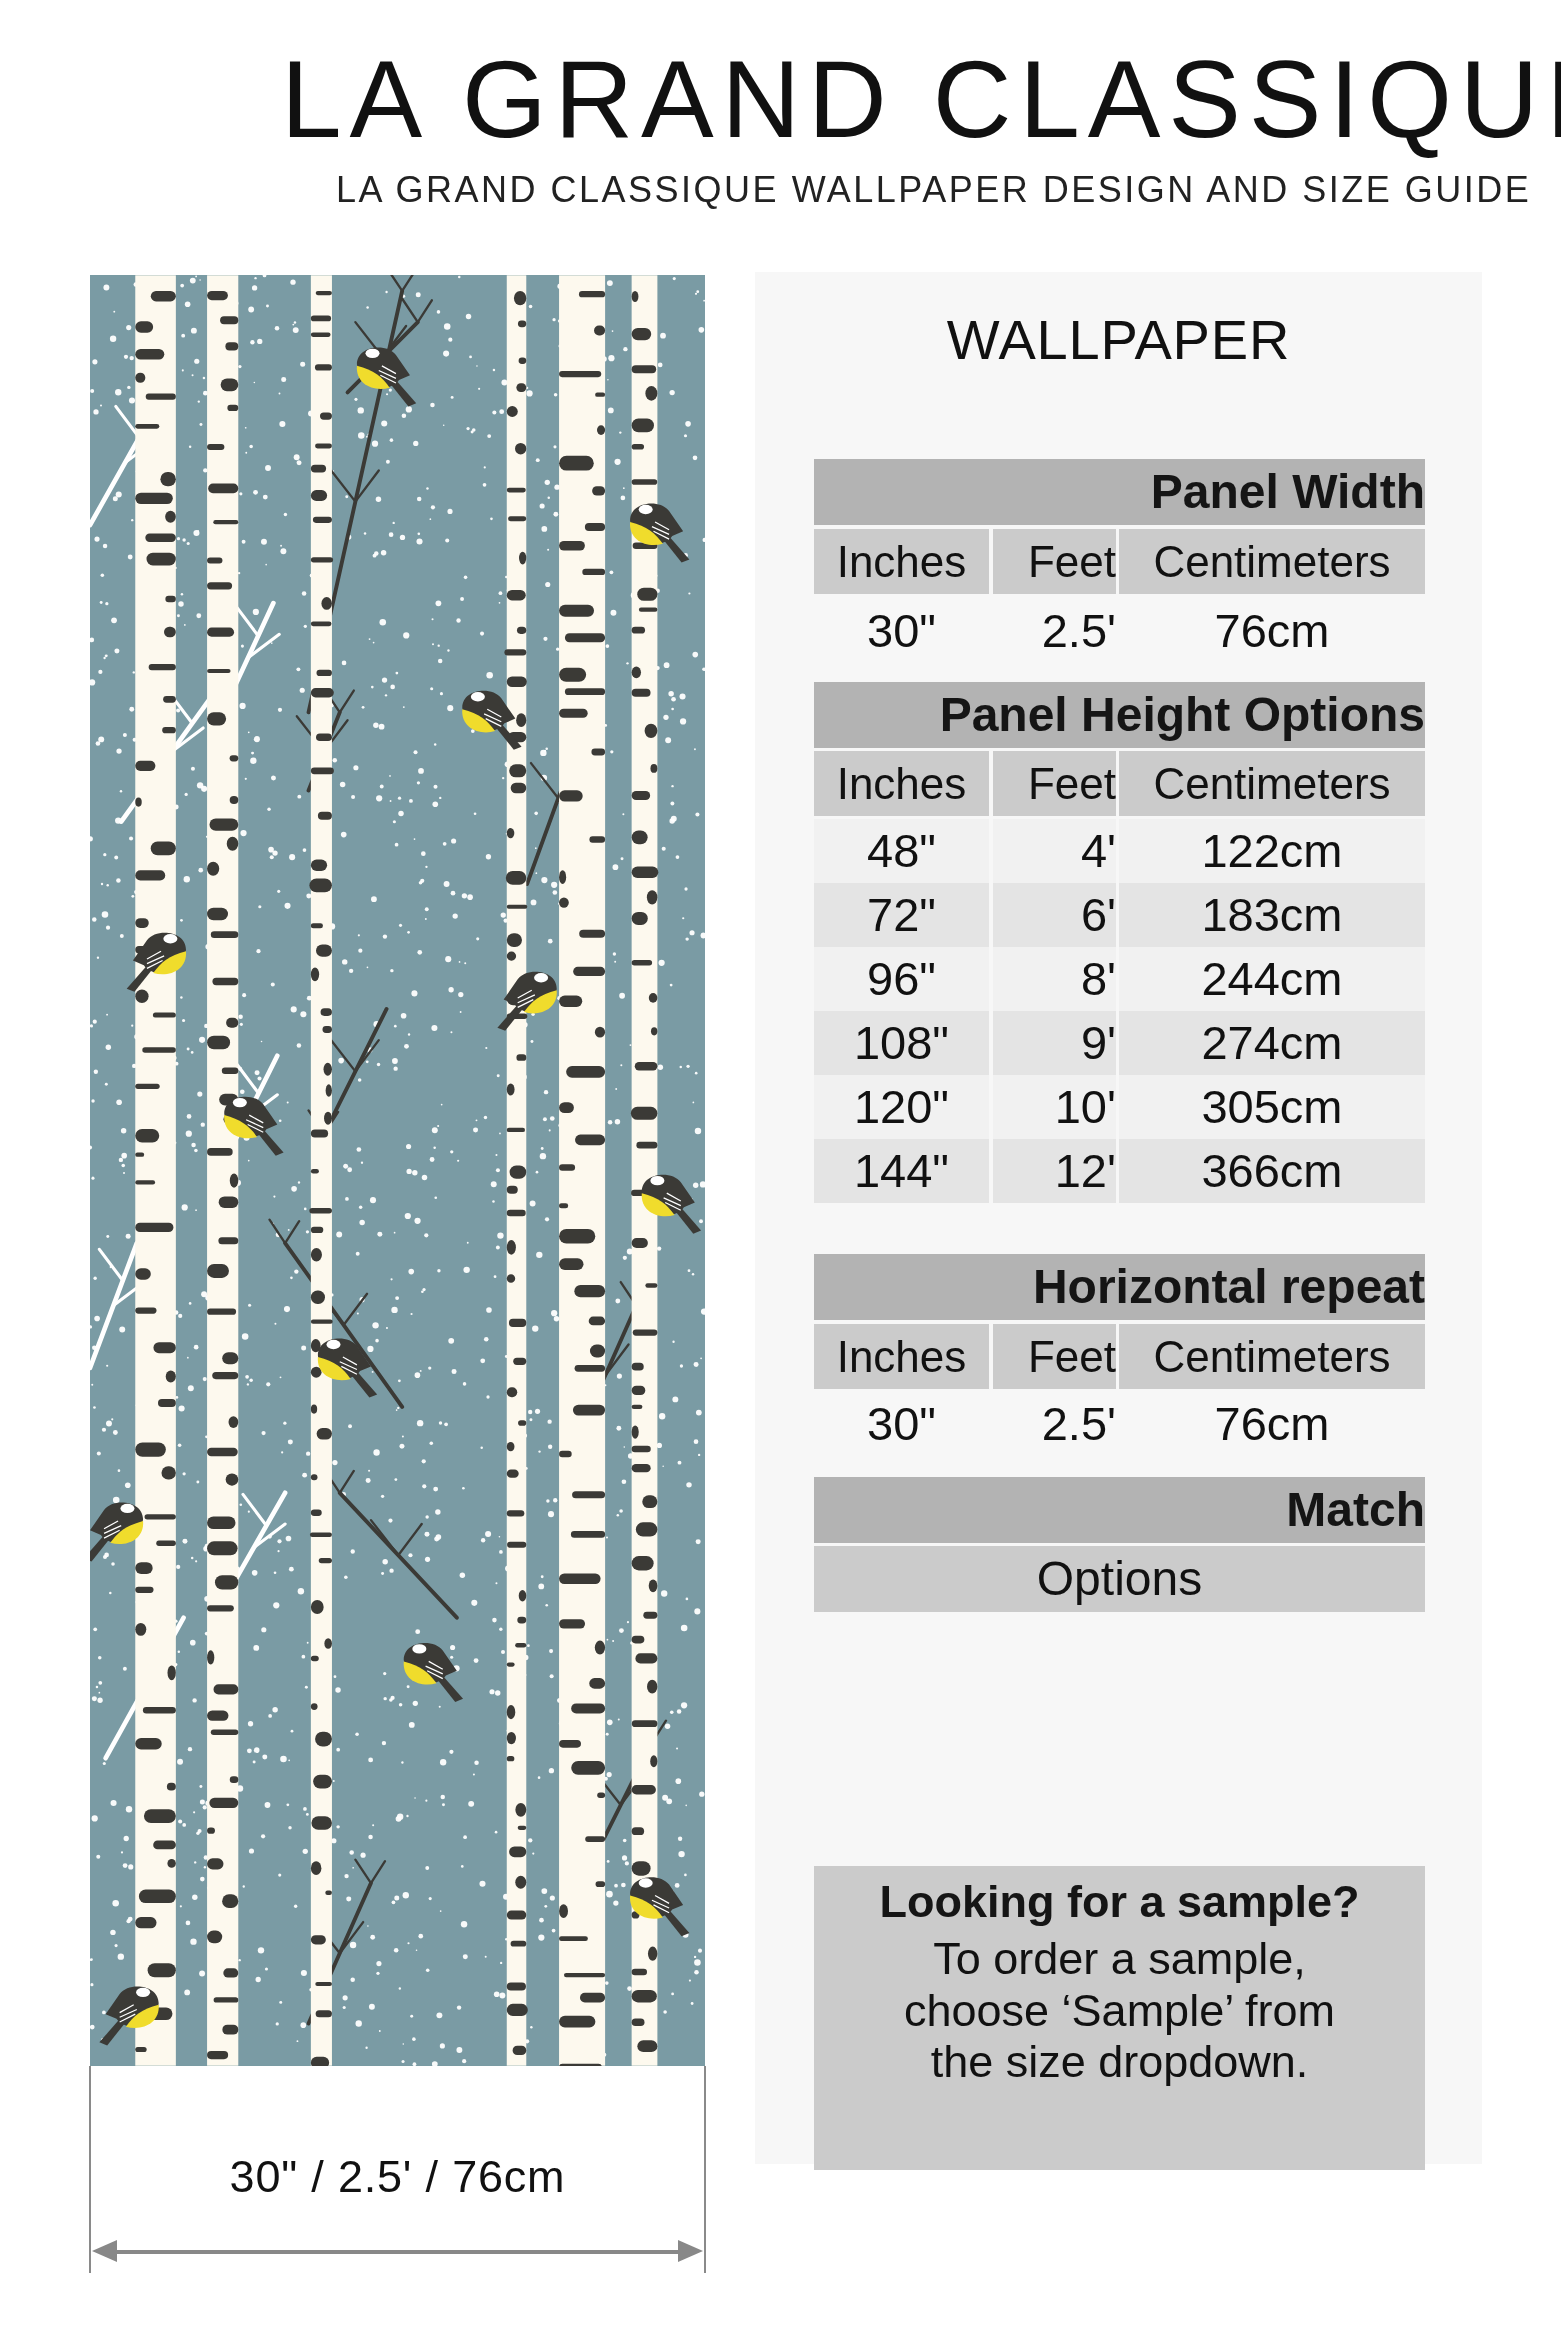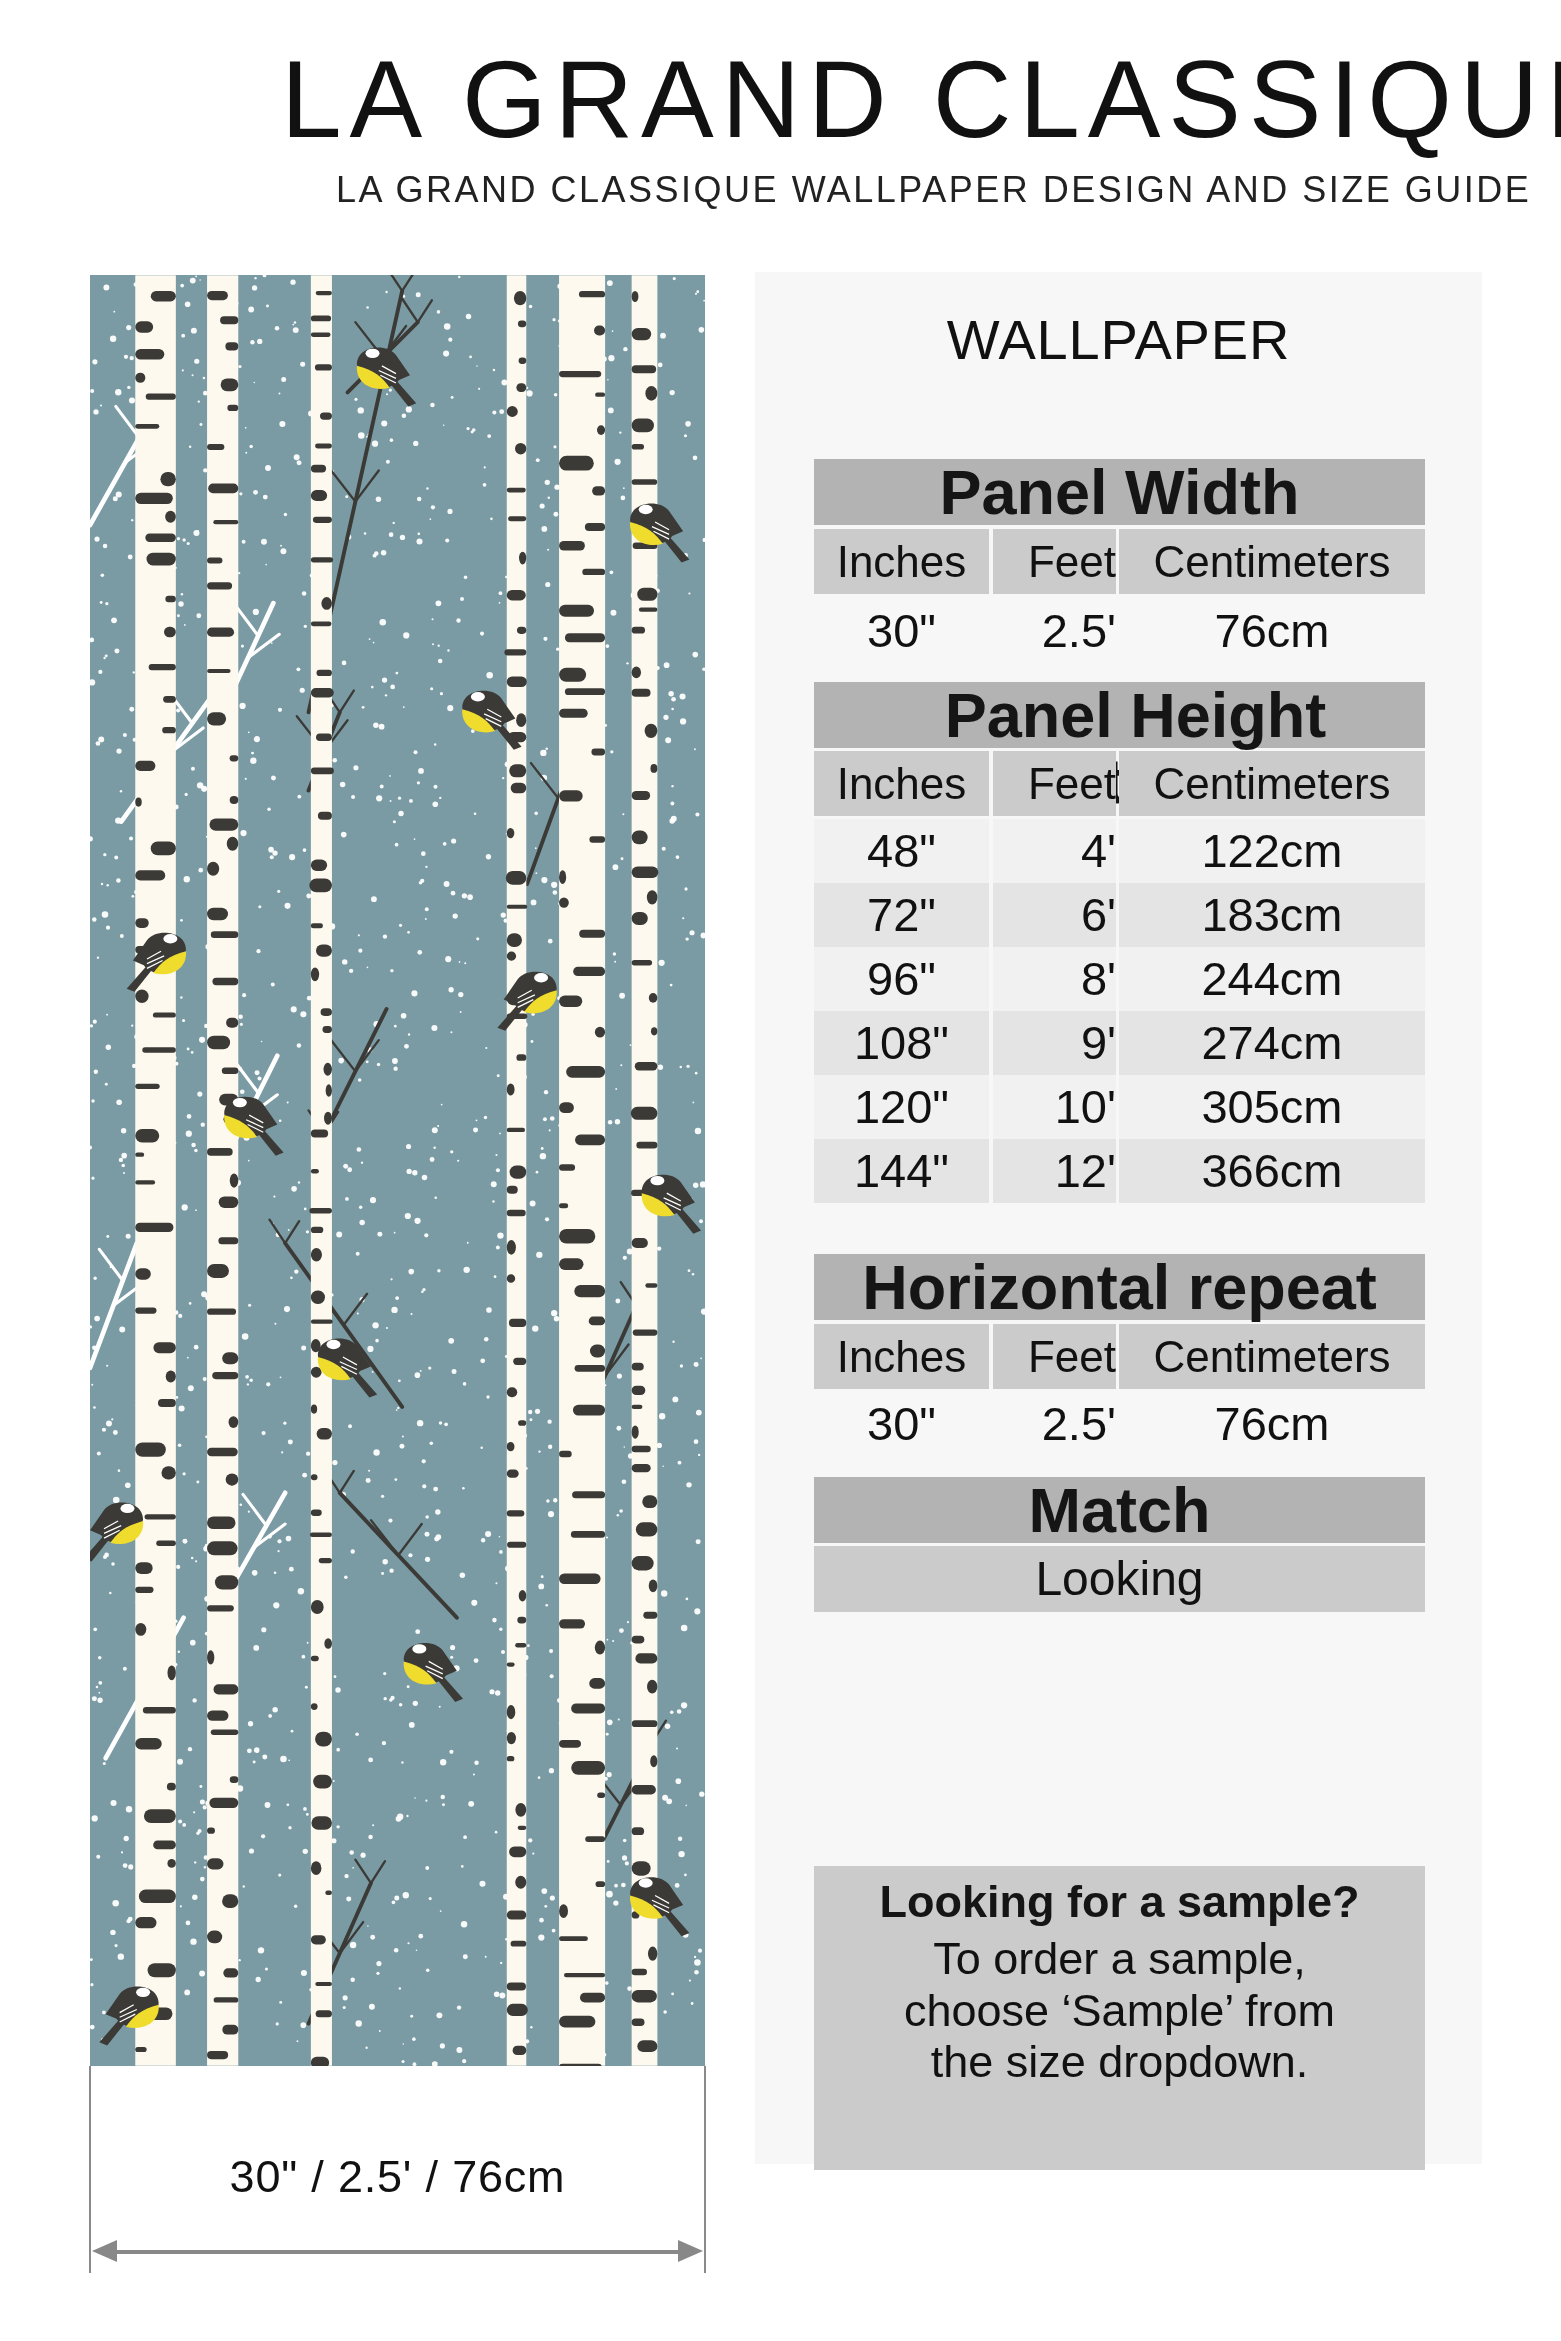--- a/index.html
+++ b/index.html
@@ -25,22 +25,22 @@
   .dim-arrow .head-l { position:absolute; left:0; top:0; width:0; height:0;
          border-top:11.7px solid transparent; border-bottom:11.7px solid transparent; border-right:25px solid #888; }
   .dim-arrow .head-r { position:absolute; right:0; top:0; width:0; height:0;
          border-top:11.7px solid transparent; border-bottom:11.7px solid transparent; border-left:25px solid #888; }
 
   .panel { position:absolute; left:755px; top:272px; width:727px; height:1892px; background:#f7f7f7; }
   .panel-title { position:absolute; left:0; right:0; top:35px; text-align:center; font-size:56px;
          line-height:66px; color:#111; letter-spacing:0.8px; }
 
   .block { position:absolute; left:59px; width:611px; }
-  .hdr { position:absolute; left:0; right:0; height:66px; background:#b3b3b3; text-align:center;
-         font-weight:700; font-size:63px; line-height:66px; color:#151515; }
+  .hdr { position:absolute; left:0; right:0; height:66px; background:#b3b3b3; text-align:right;
+         font-weight:700; font-size:48px; line-height:66px; color:#151515; }
   .subrow { position:absolute; left:0; right:0; height:65px; }
   .cell { position:absolute; top:0; height:100%; text-align:center; font-size:44px; line-height:65px; color:#111; }
   .c1 { left:0; width:175px; } .c2 { left:179px; width:123px;text-align:right; } .c3 { left:305px; width:306px; }
   .subrow.head .cell { background:#cbcbcb; }
   .datarow .cell { font-size:47px; }
   .datarow.odd .cell { background:#f1f1f1; }
   .datarow.even .cell { background:#e4e4e4; }
   .plainrow .cell { background:transparent; font-size:47px; }
   .fullcell { position:absolute; left:0; right:0; height:66px; background:#cbcbcb; text-align:center;
          font-size:48px; line-height:66px; color:#111; }
@@ -2003,21 +2003,21 @@
     </div>
     <div class="subrow plainrow" style="top:137px;">
       <div class="cell c1">30"</div>
       <div class="cell c2">2.5'</div>
       <div class="cell c3">76cm</div>
     </div>
   </div>
 
   <div class="block" style="top:1205px;">
     <div class="hdr" style="top:0;">Match</div>
-    <div class="fullcell" style="top:69px;">Looking</div>
+    <div class="fullcell" style="top:69px;">Options</div>
   </div>
 
   <div class="sample-box">
     <div class="sample-title">Looking for a sample?</div>
     <div class="sample-line" style="top:67px;">To order a sample,</div>
     <div class="sample-line" style="top:119px;">choose ‘Sample’ from</div>
     <div class="sample-line" style="top:170px;">the size dropdown.</div>
   </div>
 </div>
 

